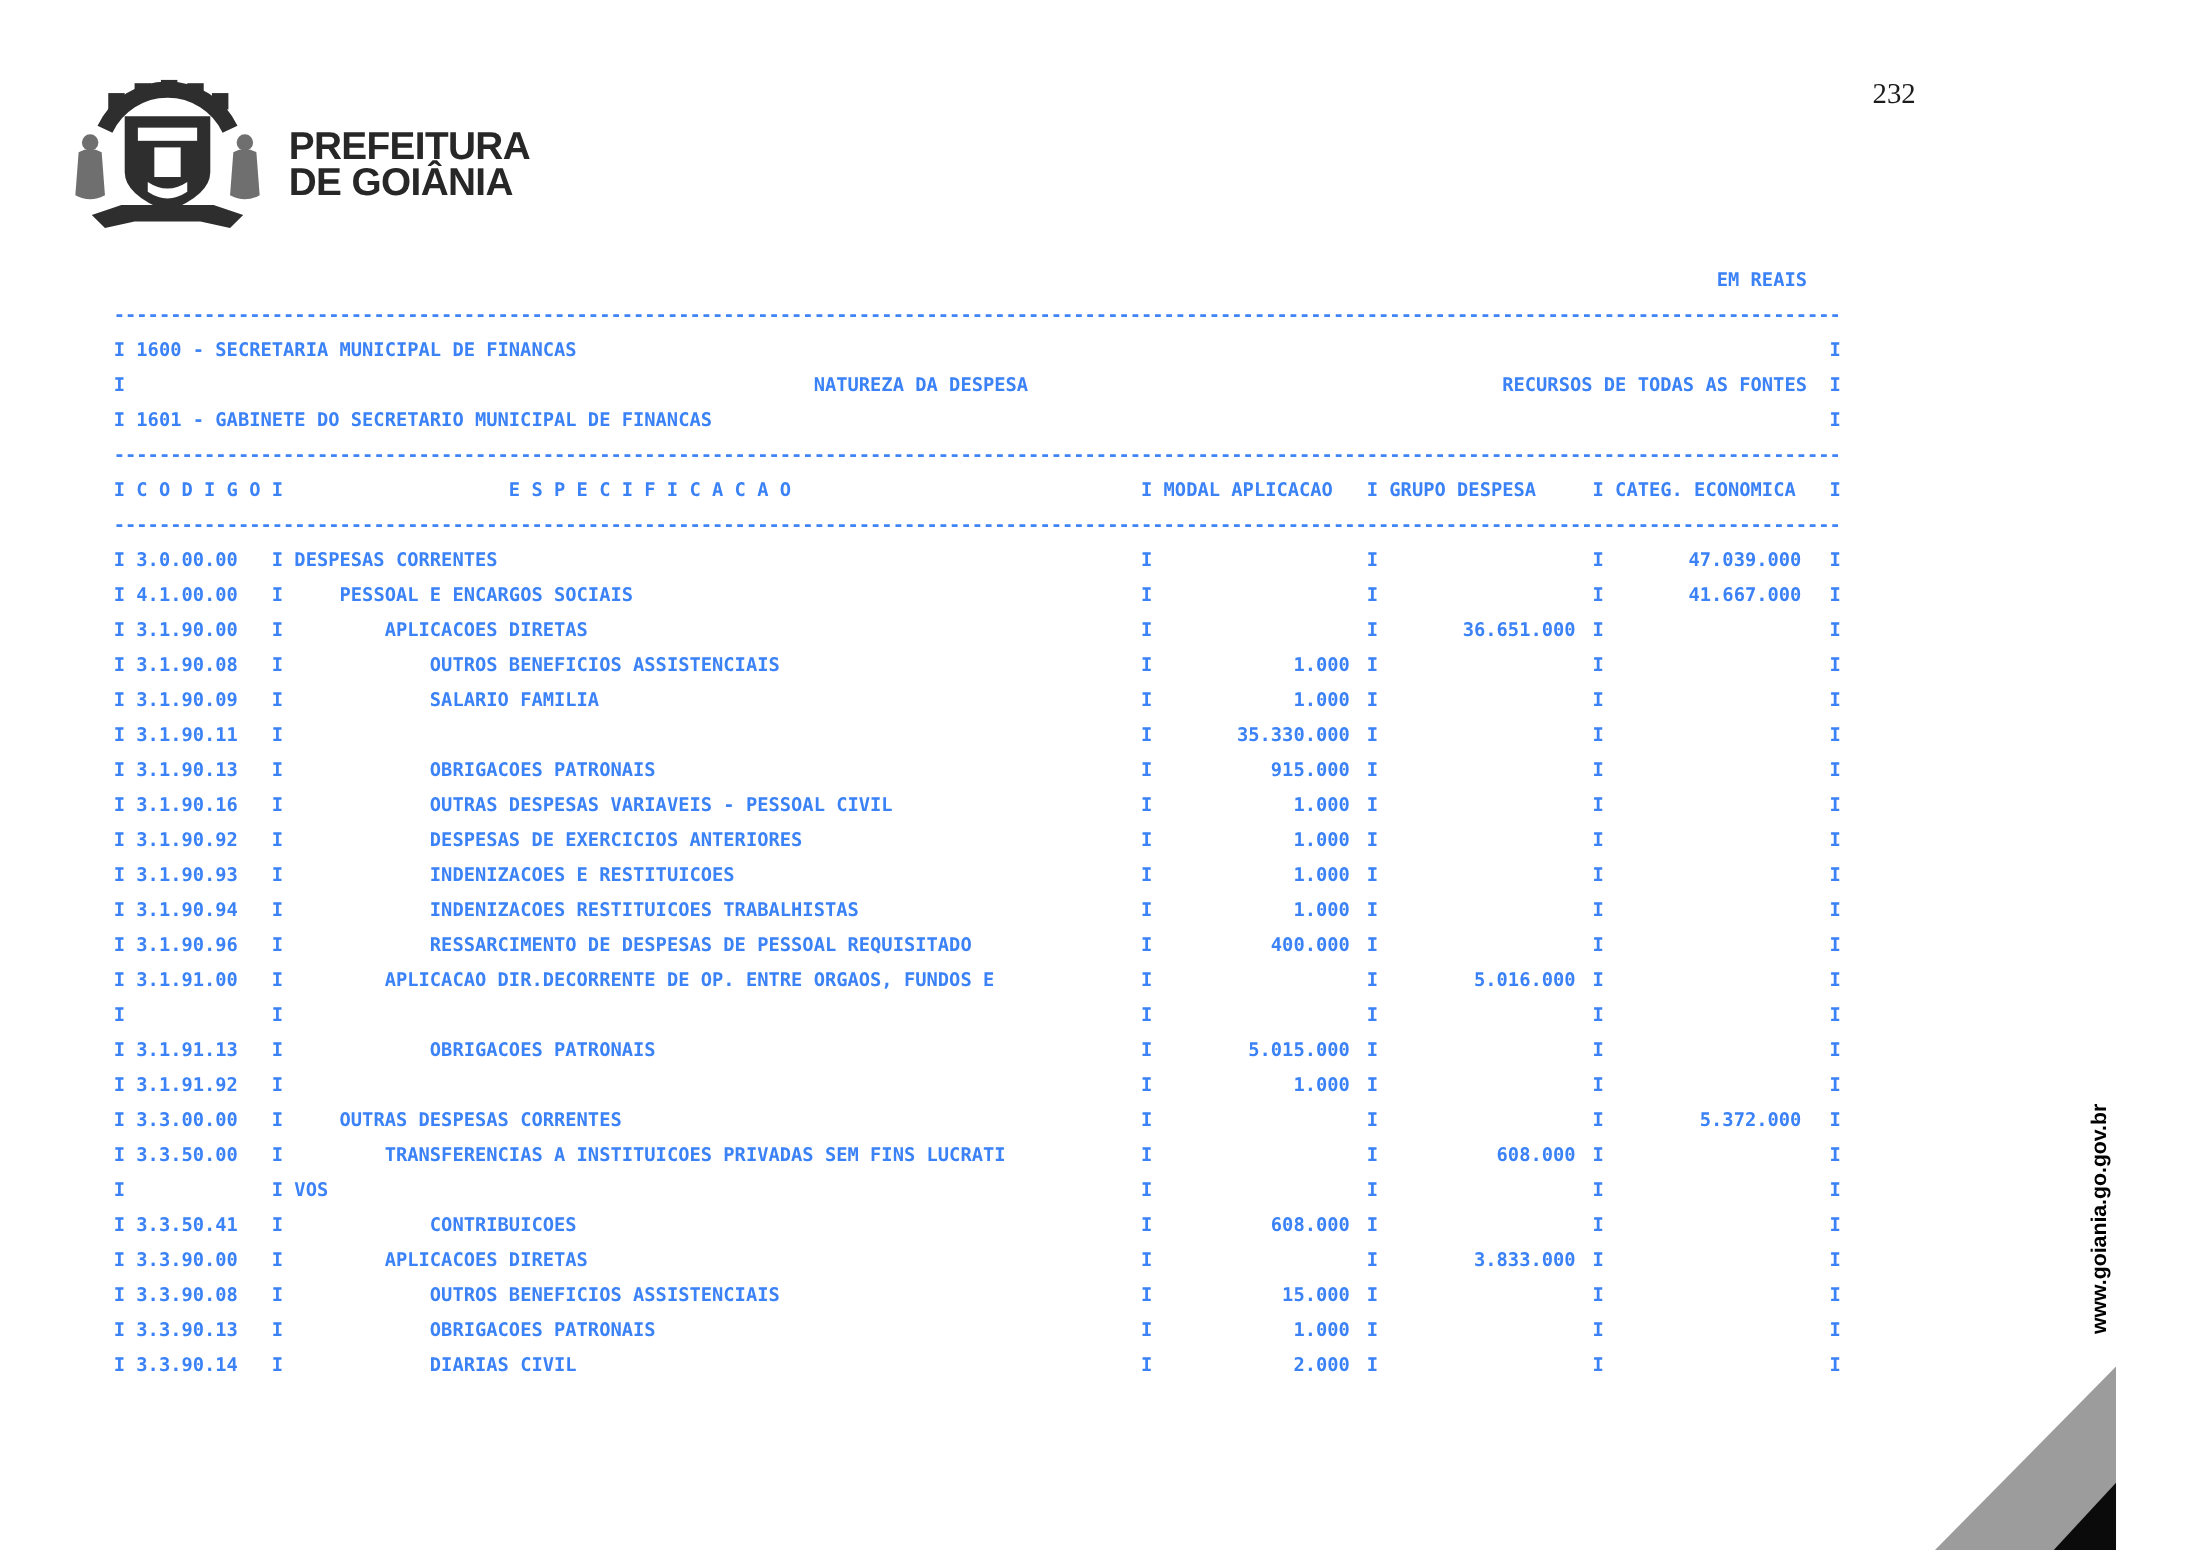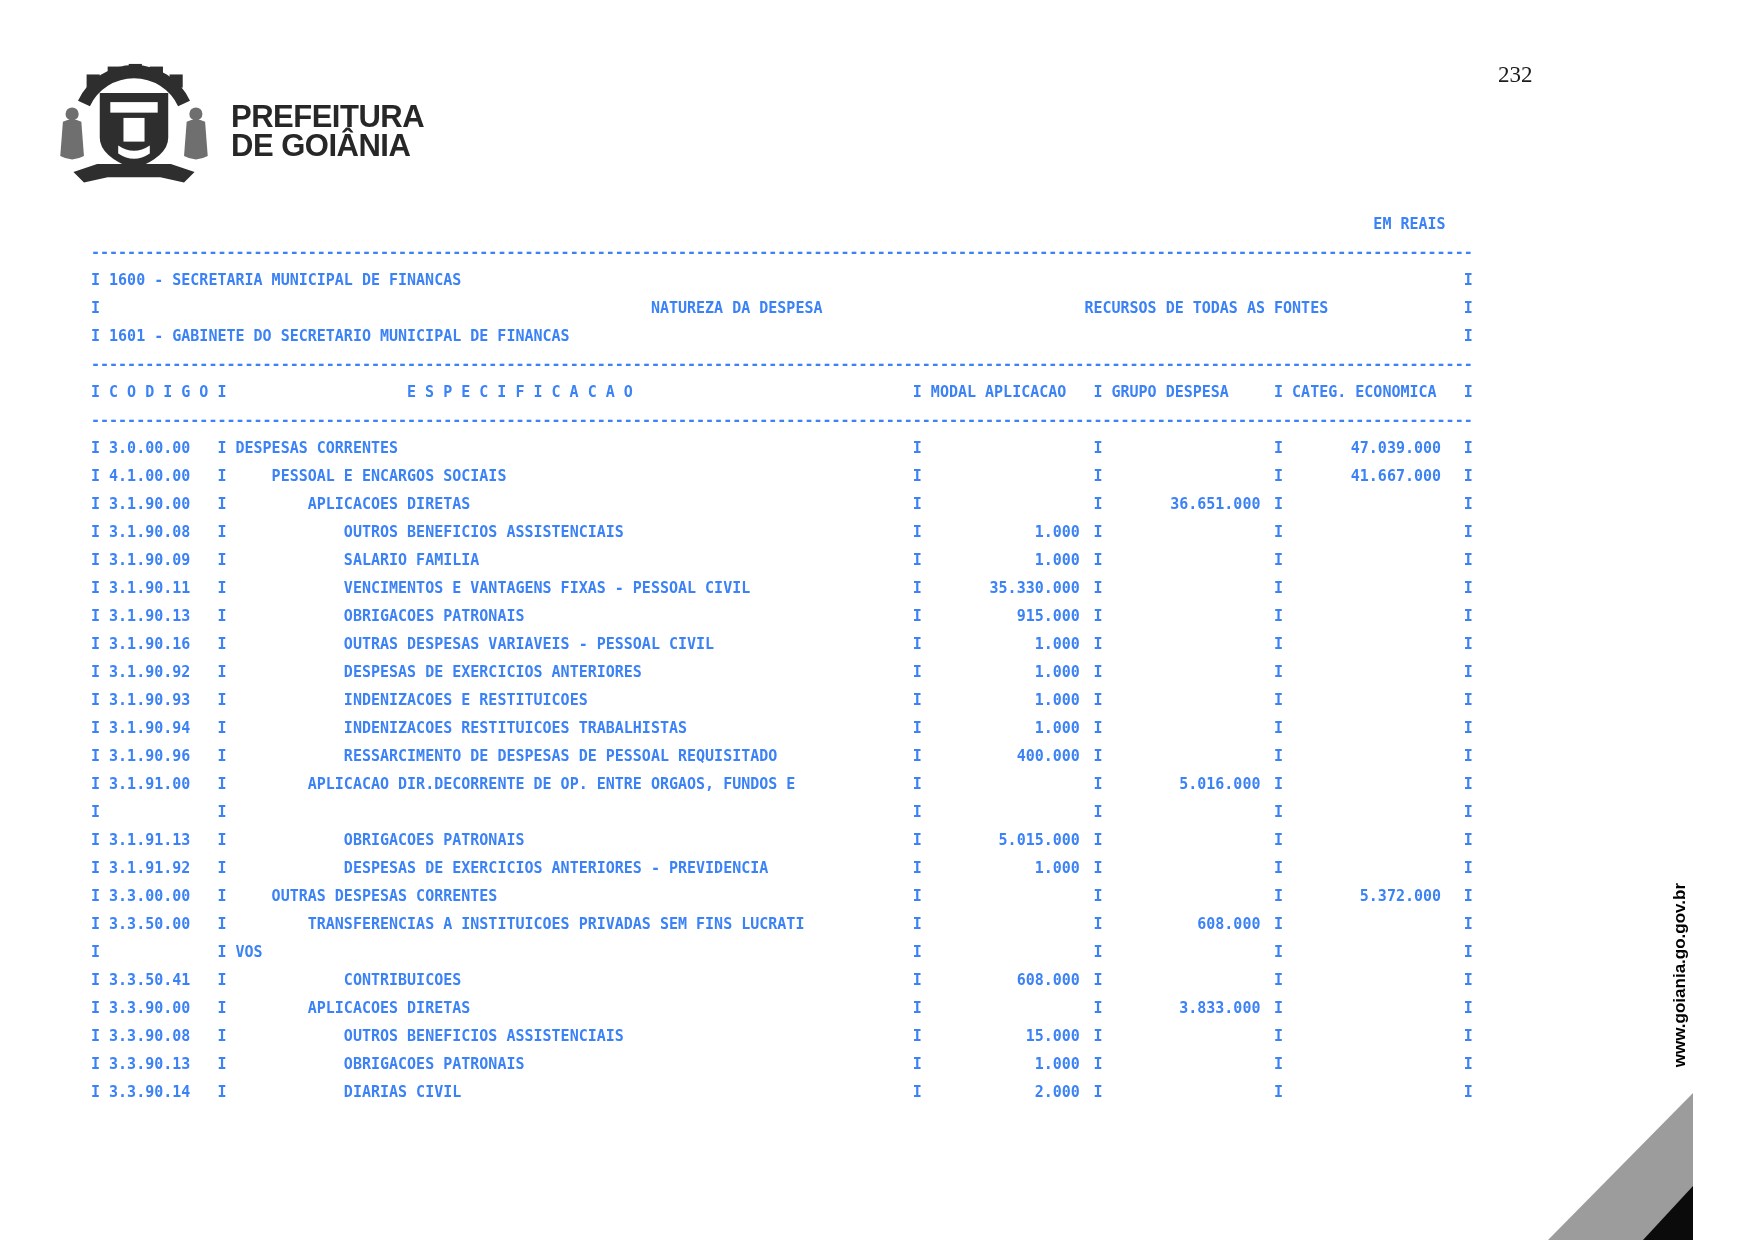--- a/index.html
+++ b/index.html
@@ -23,21 +23,21 @@
   .line { position:relative; height:28px; line-height:28px; white-space:pre; }
   .line span { position:absolute; top:0; white-space:pre; }
   .divider { overflow:hidden; letter-spacing:0; }
   .sep   { width:1ch; }
   .at2   { left:2ch; }  .at14 { left:14ch; } .at35 { left:35ch; }
   .at62  { left:62ch; } .at91 { left:91ch; } .at93 { left:93ch; }
   .at111 { left:111ch; } .at113 { left:113ch; } .at131 { left:131ch; }
   .at133 { left:133ch; } .at152 { left:152ch; }
   .s0 { left:0ch; }
   .right-em   { left:120ch; width:30ch; text-align:right; }
-  .right-rec  { left:110ch; width:40ch; text-align:left; }
+  .right-rec  { left:110ch; width:40ch; text-align:right; }
   .v-modal { left:80ch;  width:29.5ch; text-align:right; }
   .v-grupo { left:100ch; width:29.5ch; text-align:right; }
   .v-categ { left:120ch; width:29.5ch; text-align:right; }
 
   
   .footer { position:absolute; left:78px; top:1146px; font-family:"Liberation Serif", serif;
             font-size:17px; line-height:21px; color:#111; }
 
   
   .site-vertical { position:absolute; left:1670px; top:883px; width:24px; height:190px; }
@@ -128,31 +128,31 @@
     </div>
 
     <div class="line divider">---------------------------------------------------------------------------------------------------------------------------------------------------------</div>
 
     <div id="report-rows">
         <div class="line"><span class="sep s0">I</span><span class="at2">3.0.00.00</span><span class="sep at14">I</span><span class="" style="left: 16ch;">DESPESAS CORRENTES</span><span class="sep at91">I</span><span class="sep at111">I</span><span class="v-categ">47.039.000</span><span class="sep at131">I</span><span class="sep at152">I</span></div>
         <div class="line"><span class="sep s0">I</span><span class="at2">4.1.00.00</span><span class="sep at14">I</span><span class="" style="left: 20ch;">PESSOAL E ENCARGOS SOCIAIS</span><span class="sep at91">I</span><span class="sep at111">I</span><span class="v-categ">41.667.000</span><span class="sep at131">I</span><span class="sep at152">I</span></div>
         <div class="line"><span class="sep s0">I</span><span class="at2">3.1.90.00</span><span class="sep at14">I</span><span class="" style="left: 24ch;">APLICACOES DIRETAS</span><span class="sep at91">I</span><span class="v-grupo">36.651.000</span><span class="sep at111">I</span><span class="sep at131">I</span><span class="sep at152">I</span></div>
         <div class="line"><span class="sep s0">I</span><span class="at2">3.1.90.08</span><span class="sep at14">I</span><span class="" style="left: 28ch;">OUTROS BENEFICIOS ASSISTENCIAIS</span><span class="v-modal">1.000</span><span class="sep at91">I</span><span class="sep at111">I</span><span class="sep at131">I</span><span class="sep at152">I</span></div>
         <div class="line"><span class="sep s0">I</span><span class="at2">3.1.90.09</span><span class="sep at14">I</span><span class="" style="left: 28ch;">SALARIO FAMILIA</span><span class="v-modal">1.000</span><span class="sep at91">I</span><span class="sep at111">I</span><span class="sep at131">I</span><span class="sep at152">I</span></div>
-        <div class="line"><span class="sep s0">I</span><span class="at2">3.1.90.11</span><span class="sep at14">I</span><span class="" style="left: 28ch;">VENCIMENTOS E VANTAGENS FIXAS - PESSOAL CIVIL</span><span class="v-modal">35.330.000</span><span class="sep at91">I</span><span class="sep at111">I</span><span class="sep at131">I</span><span class="sep at152">I</span></div>
+        <div class="line"><span class="sep s0">I</span><span class="at2">3.1.90.11</span><span class="sep at14">I</span><span class="v-modal">35.330.000</span><span class="sep at91">I</span><span class="sep at111">I</span><span class="sep at131">I</span><span class="sep at152">I</span></div>
         <div class="line"><span class="sep s0">I</span><span class="at2">3.1.90.13</span><span class="sep at14">I</span><span class="" style="left: 28ch;">OBRIGACOES PATRONAIS</span><span class="v-modal">915.000</span><span class="sep at91">I</span><span class="sep at111">I</span><span class="sep at131">I</span><span class="sep at152">I</span></div>
         <div class="line"><span class="sep s0">I</span><span class="at2">3.1.90.16</span><span class="sep at14">I</span><span class="" style="left: 28ch;">OUTRAS DESPESAS VARIAVEIS - PESSOAL CIVIL</span><span class="v-modal">1.000</span><span class="sep at91">I</span><span class="sep at111">I</span><span class="sep at131">I</span><span class="sep at152">I</span></div>
         <div class="line"><span class="sep s0">I</span><span class="at2">3.1.90.92</span><span class="sep at14">I</span><span class="" style="left: 28ch;">DESPESAS DE EXERCICIOS ANTERIORES</span><span class="v-modal">1.000</span><span class="sep at91">I</span><span class="sep at111">I</span><span class="sep at131">I</span><span class="sep at152">I</span></div>
         <div class="line"><span class="sep s0">I</span><span class="at2">3.1.90.93</span><span class="sep at14">I</span><span class="" style="left: 28ch;">INDENIZACOES E RESTITUICOES</span><span class="v-modal">1.000</span><span class="sep at91">I</span><span class="sep at111">I</span><span class="sep at131">I</span><span class="sep at152">I</span></div>
         <div class="line"><span class="sep s0">I</span><span class="at2">3.1.90.94</span><span class="sep at14">I</span><span class="" style="left: 28ch;">INDENIZACOES RESTITUICOES TRABALHISTAS</span><span class="v-modal">1.000</span><span class="sep at91">I</span><span class="sep at111">I</span><span class="sep at131">I</span><span class="sep at152">I</span></div>
         <div class="line"><span class="sep s0">I</span><span class="at2">3.1.90.96</span><span class="sep at14">I</span><span class="" style="left: 28ch;">RESSARCIMENTO DE DESPESAS DE PESSOAL REQUISITADO</span><span class="v-modal">400.000</span><span class="sep at91">I</span><span class="sep at111">I</span><span class="sep at131">I</span><span class="sep at152">I</span></div>
         <div class="line"><span class="sep s0">I</span><span class="at2">3.1.91.00</span><span class="sep at14">I</span><span class="" style="left: 24ch;">APLICACAO DIR.DECORRENTE DE OP. ENTRE ORGAOS, FUNDOS E</span><span class="sep at91">I</span><span class="v-grupo">5.016.000</span><span class="sep at111">I</span><span class="sep at131">I</span><span class="sep at152">I</span></div>
         <div class="line"><span class="sep s0">I</span><span class="sep at14">I</span><span class="sep at91">I</span><span class="sep at111">I</span><span class="sep at131">I</span><span class="sep at152">I</span></div>
         <div class="line"><span class="sep s0">I</span><span class="at2">3.1.91.13</span><span class="sep at14">I</span><span class="" style="left: 28ch;">OBRIGACOES PATRONAIS</span><span class="v-modal">5.015.000</span><span class="sep at91">I</span><span class="sep at111">I</span><span class="sep at131">I</span><span class="sep at152">I</span></div>
-        <div class="line"><span class="sep s0">I</span><span class="at2">3.1.91.92</span><span class="sep at14">I</span><span class="" style="left: 28ch;">DESPESAS DE EXERCICIOS ANTERIORES - PREVIDENCIA</span><span class="v-modal">1.000</span><span class="sep at91">I</span><span class="sep at111">I</span><span class="sep at131">I</span><span class="sep at152">I</span></div>
+        <div class="line"><span class="sep s0">I</span><span class="at2">3.1.91.92</span><span class="sep at14">I</span><span class="v-modal">1.000</span><span class="sep at91">I</span><span class="sep at111">I</span><span class="sep at131">I</span><span class="sep at152">I</span></div>
         <div class="line"><span class="sep s0">I</span><span class="at2">3.3.00.00</span><span class="sep at14">I</span><span class="" style="left: 20ch;">OUTRAS DESPESAS CORRENTES</span><span class="sep at91">I</span><span class="sep at111">I</span><span class="v-categ">5.372.000</span><span class="sep at131">I</span><span class="sep at152">I</span></div>
         <div class="line"><span class="sep s0">I</span><span class="at2">3.3.50.00</span><span class="sep at14">I</span><span class="" style="left: 24ch;">TRANSFERENCIAS A INSTITUICOES PRIVADAS SEM FINS LUCRATI</span><span class="sep at91">I</span><span class="v-grupo">608.000</span><span class="sep at111">I</span><span class="sep at131">I</span><span class="sep at152">I</span></div>
         <div class="line"><span class="sep s0">I</span><span class="sep at14">I</span><span class="" style="left: 16ch;">VOS</span><span class="sep at91">I</span><span class="sep at111">I</span><span class="sep at131">I</span><span class="sep at152">I</span></div>
         <div class="line"><span class="sep s0">I</span><span class="at2">3.3.50.41</span><span class="sep at14">I</span><span class="" style="left: 28ch;">CONTRIBUICOES</span><span class="v-modal">608.000</span><span class="sep at91">I</span><span class="sep at111">I</span><span class="sep at131">I</span><span class="sep at152">I</span></div>
         <div class="line"><span class="sep s0">I</span><span class="at2">3.3.90.00</span><span class="sep at14">I</span><span class="" style="left: 24ch;">APLICACOES DIRETAS</span><span class="sep at91">I</span><span class="v-grupo">3.833.000</span><span class="sep at111">I</span><span class="sep at131">I</span><span class="sep at152">I</span></div>
         <div class="line"><span class="sep s0">I</span><span class="at2">3.3.90.08</span><span class="sep at14">I</span><span class="" style="left: 28ch;">OUTROS BENEFICIOS ASSISTENCIAIS</span><span class="v-modal">15.000</span><span class="sep at91">I</span><span class="sep at111">I</span><span class="sep at131">I</span><span class="sep at152">I</span></div>
         <div class="line"><span class="sep s0">I</span><span class="at2">3.3.90.13</span><span class="sep at14">I</span><span class="" style="left: 28ch;">OBRIGACOES PATRONAIS</span><span class="v-modal">1.000</span><span class="sep at91">I</span><span class="sep at111">I</span><span class="sep at131">I</span><span class="sep at152">I</span></div>
         <div class="line"><span class="sep s0">I</span><span class="at2">3.3.90.14</span><span class="sep at14">I</span><span class="" style="left: 28ch;">DIARIAS CIVIL</span><span class="v-modal">2.000</span><span class="sep at91">I</span><span class="sep at111">I</span><span class="sep at131">I</span><span class="sep at152">I</span></div>
       </div>
   </div>

